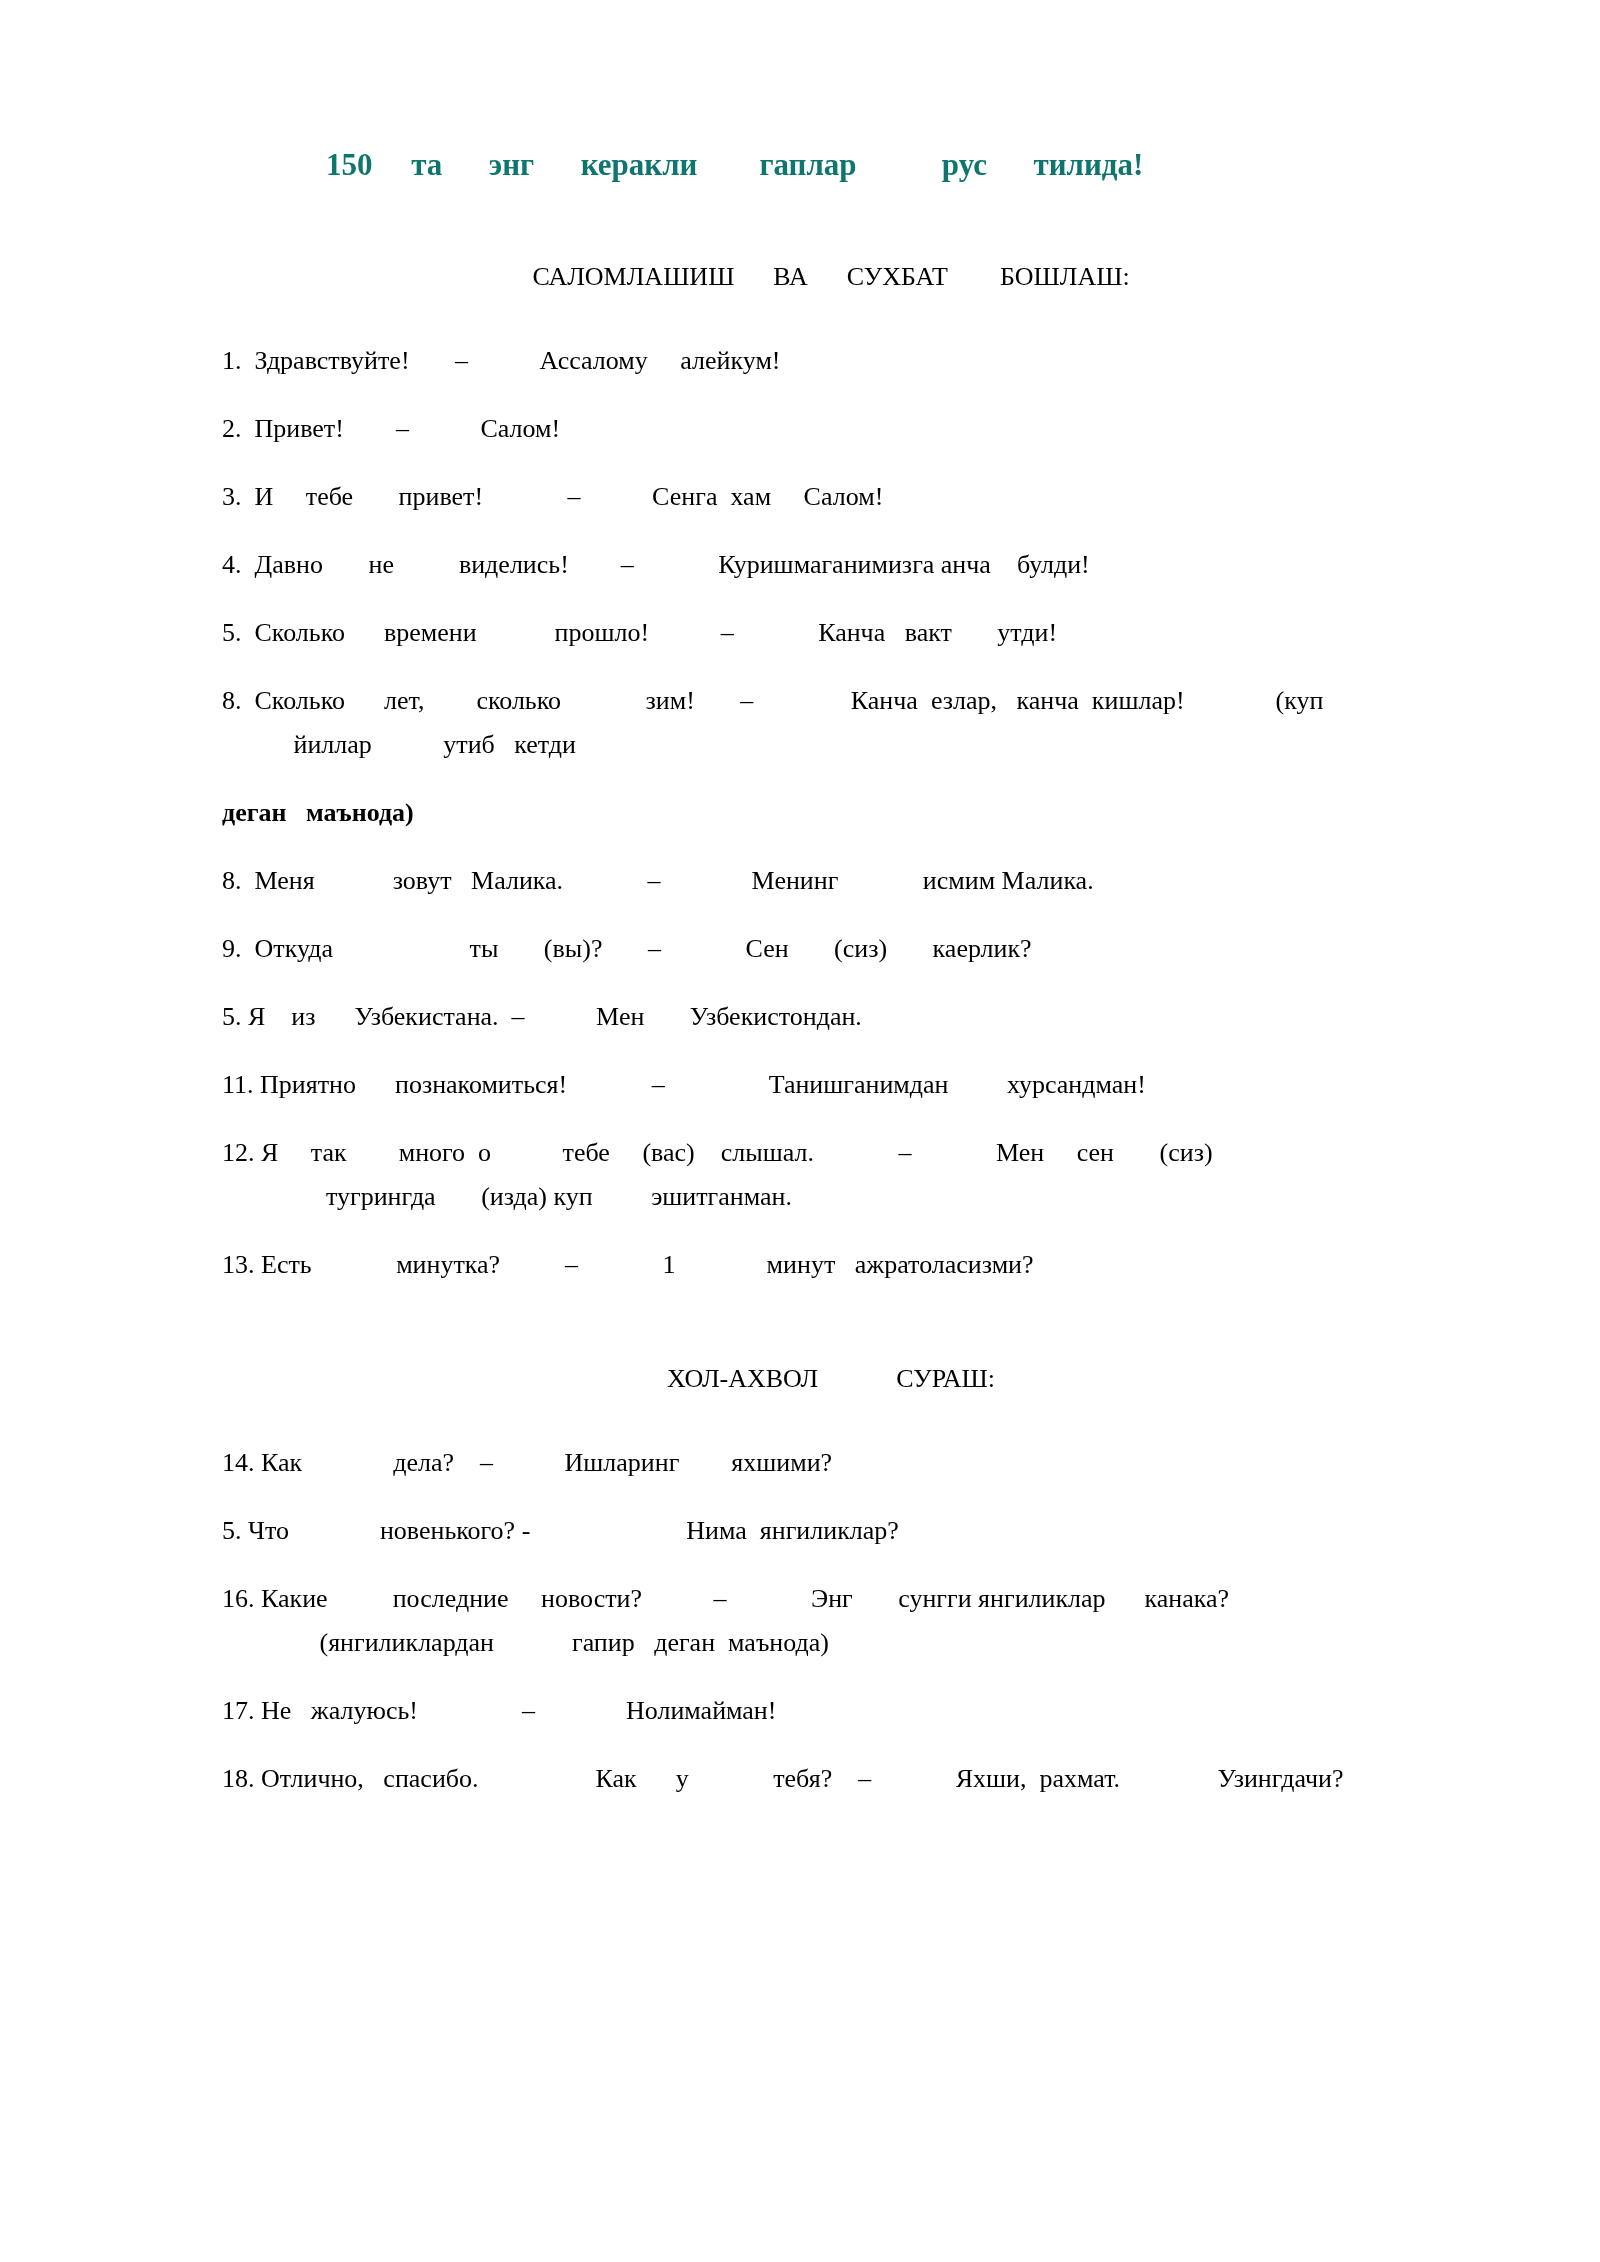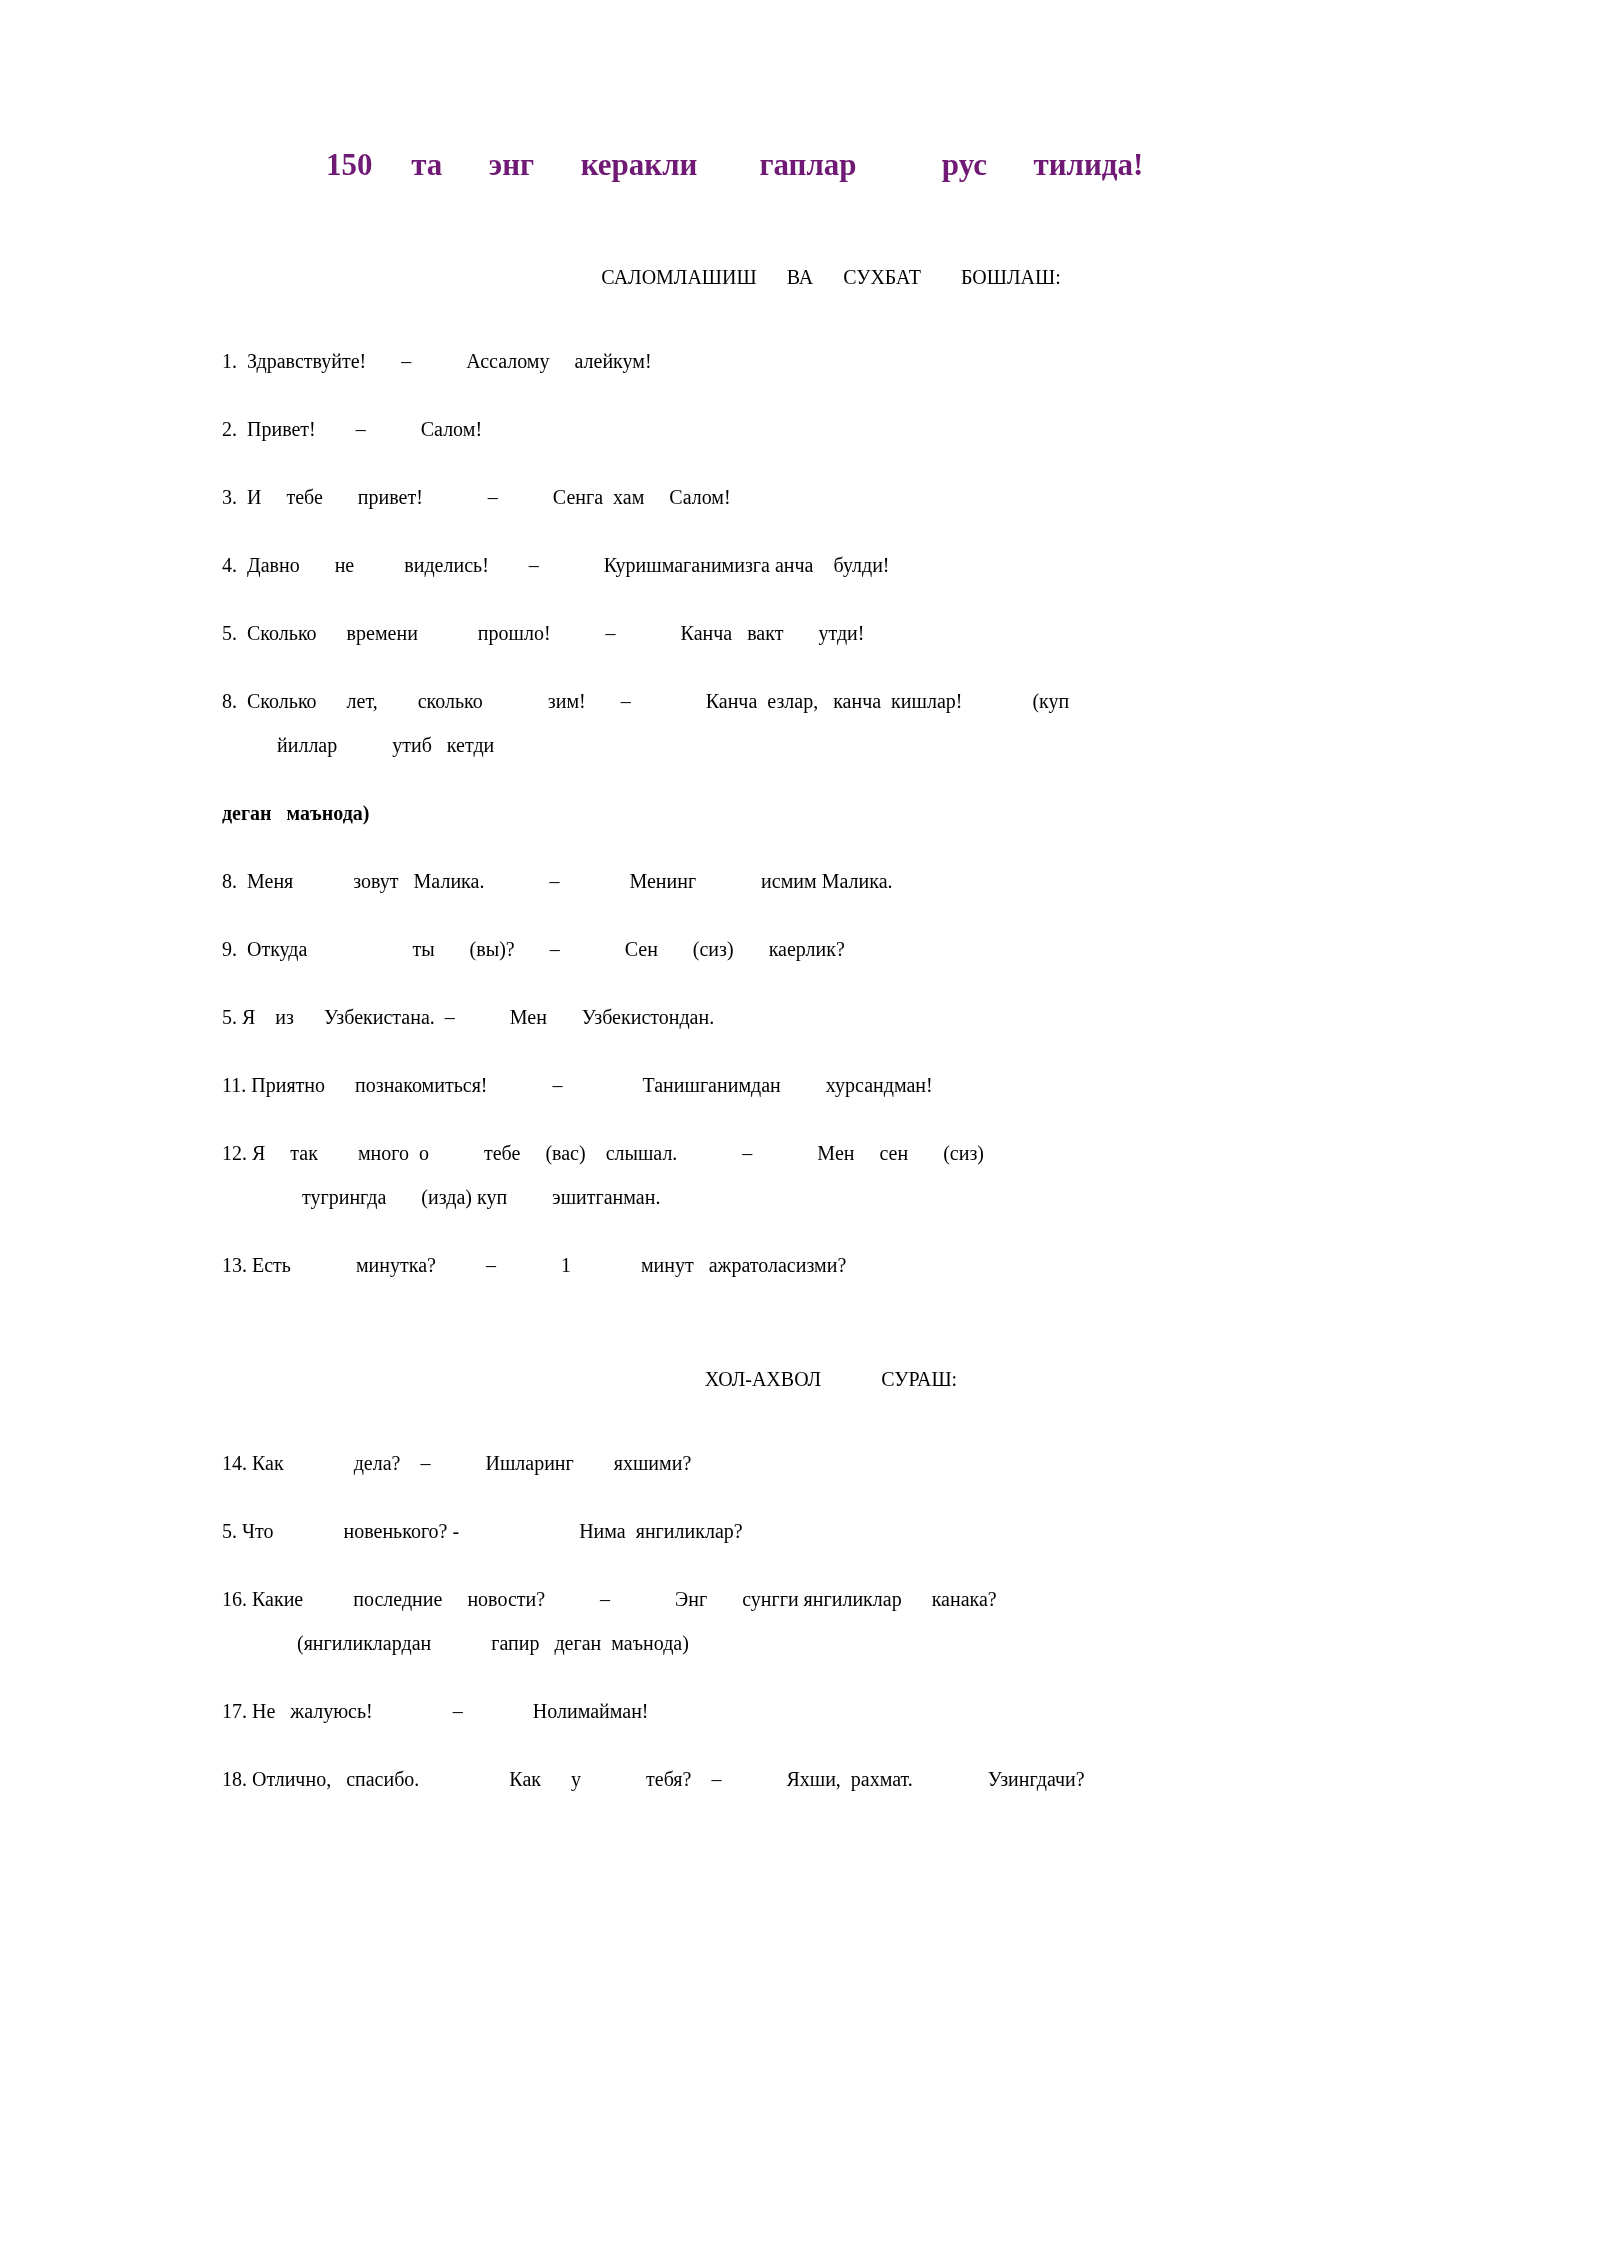--- a/index.html
+++ b/index.html
@@ -17,41 +17,41 @@
   .title{
     white-space:pre;
     font-size:31px;
     font-weight:bold;
     line-height:40px;
     margin-left:104px;
     margin-bottom:32px;
   }
   .block{
     white-space:pre;
-    font-size:20px;
+    font-size:26px;
     line-height:44px;
   }
   .heading{
     text-align:center;
     margin:70px 0 40px 0;
   }
   .item{
     margin-bottom:24px;
   }
   .note{
     margin-bottom:24px;
     font-weight:bold;
   }
   .line{white-space:pre;}
 </style>
 </head>
 <body>
 
 <div class="page">
-  <div class="title" style="color: #701a75;">150     та      энг      керакли        гаплар           рус      тилида!</div>
+  <div class="title" style="color: #0f766e;">150     та      энг      керакли        гаплар           рус      тилида!</div>
   <div id="content">
       <div class="block heading"><div class="line">САЛОМЛАШИШ      ВА      СУХБАТ        БОШЛАШ:</div></div>
       <div class="block item"><div class="line">1.  Здравствуйте!       –           Ассалому     алейкум!</div></div>
       <div class="block item"><div class="line">2.  Привет!        –           Салом!</div></div>
       <div class="block item"><div class="line">3.  И     тебе       привет!             –           Сенга  хам     Салом!</div></div>
       <div class="block item"><div class="line">4.  Давно       не          виделись!        –             Куришмаганимизга анча    булди!</div></div>
       <div class="block item"><div class="line">5.  Сколько      времени            прошло!           –             Канча   вакт       утди!</div></div>
       <div class="block item"><div class="line">8.  Сколько      лет,        сколько             зим!       –               Канча  езлар,   канча  кишлар!              (куп</div><div class="line">           йиллар           утиб   кетди</div></div>
       <div class="block note"><div class="line">деган   маънода)</div></div>
       <div class="block item"><div class="line">8.  Меня            зовут   Малика.             –              Менинг             исмим Малика.</div></div>

